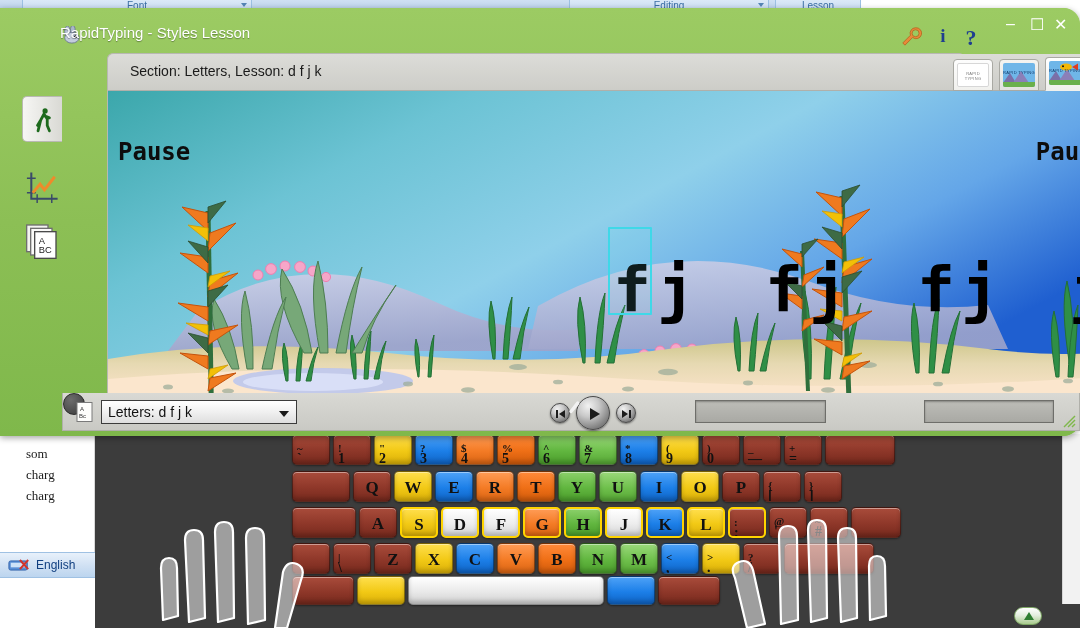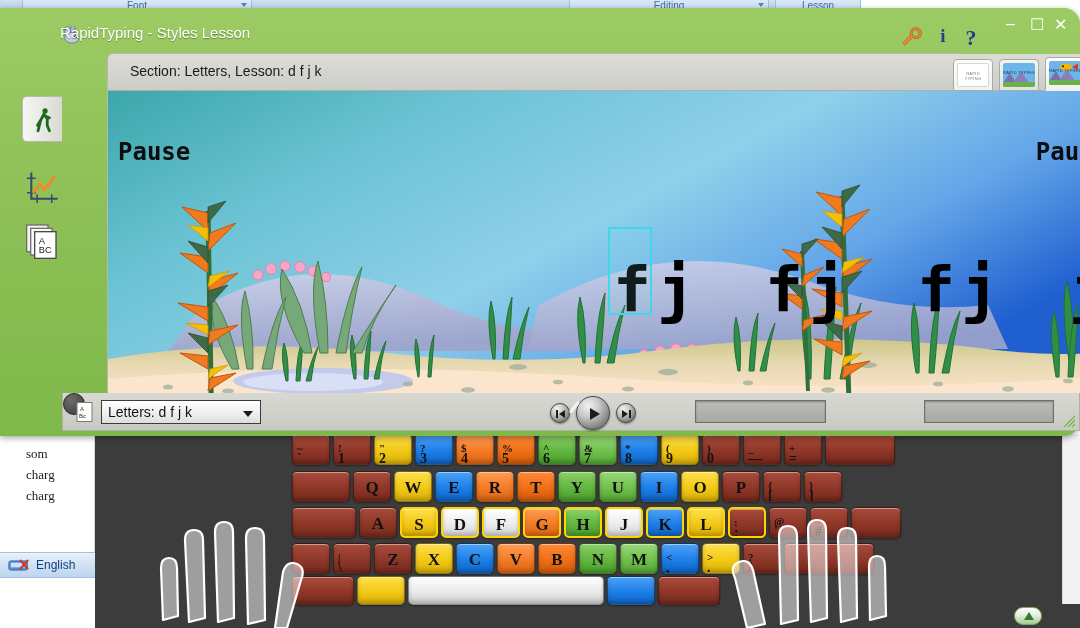--- a/index.html
+++ b/index.html
@@ -190,21 +190,21 @@
   }
 
   
   #rt-toolbar {
     position:absolute; left:62px; top:385px; width:1018px; height:38px;
     background:linear-gradient(180deg,#d9d9d4 0%,#c9c9c4 100%);
     border:1px solid #b0b0aa; border-top:none;
   }
   .tb-icon { position:absolute; left:12px; top:8px; width:20px; height:22px; }
   #lesson-select {
-    position:absolute; left:38px; top:7px; width:160px; height:24px;
+    position:absolute; left:38px; top:7px; width:196px; height:24px;
     background:linear-gradient(180deg,#ffffff 0%,#f0f0f0 50%,#dedede 100%);
     border:1px solid #3b3b3b; font-size:14px; color:#111;
     padding-left:6px; line-height:22px; white-space:nowrap; cursor:pointer;
   }
   #sel-caret { position:absolute; right:7px; top:10px; width:0;height:0;
     border-left:5px solid transparent;border-right:5px solid transparent;border-top:6px solid #1a1a1a;}
 
   .rnd-btn {
     position:absolute; border-radius:50%;
     background:radial-gradient(circle at 35% 28%, #f2f2f2 0%, #c9c9c9 35%, #7e7e7e 75%, #5a5a5a 100%);

